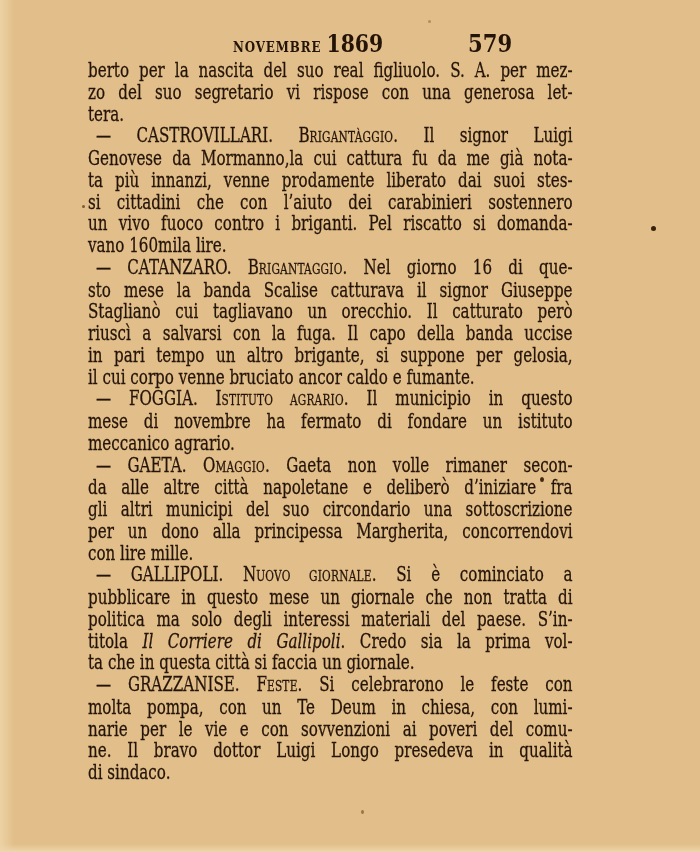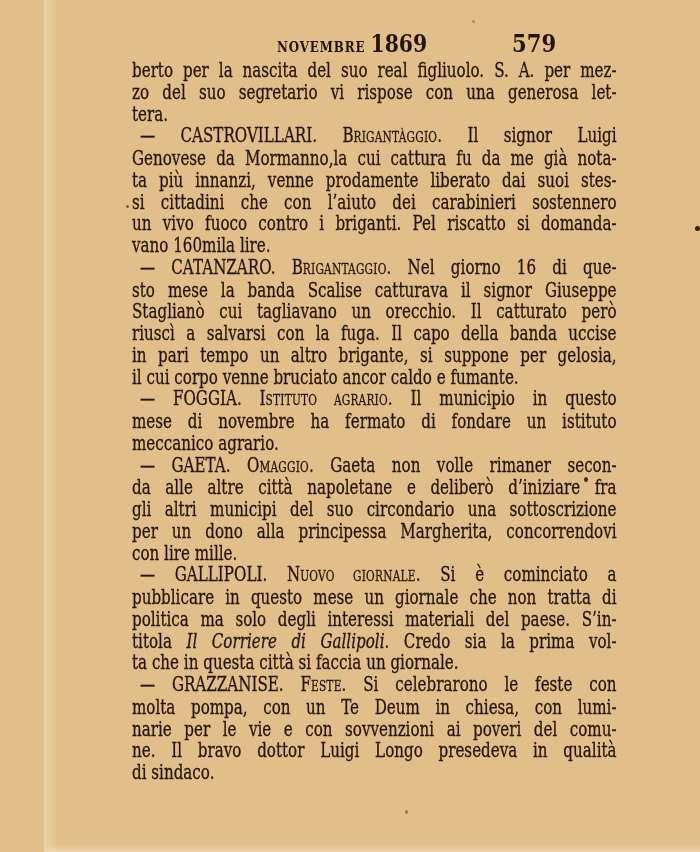--- a/index.html
+++ b/index.html
@@ -1,21 +1,21 @@
 <!DOCTYPE html>
 <html><head>
 <meta charset="utf-8">
 <style>
   html,body{margin:0;padding:0;}
   body{
     width:700px;height:852px;position:relative;overflow:hidden;
     background:#e2bf8a;
     font-family:"DejaVu Serif","Liberation Serif",serif;
   }
-  .page{position:absolute;inset:0;color:#241408;margin-left:44px;}
+  .page{position:absolute;inset:0;color:#241408;}
   .edge-left{
     position:absolute;left:0;top:0;width:14px;height:100%;
     background:linear-gradient(to right,#ecd2a4,rgba(236,210,164,0));
     pointer-events:none;
   }
   .edge-bottom{
     position:absolute;left:0;bottom:0;width:100%;height:8px;
     background:linear-gradient(to top,#eed5ab,rgba(238,213,171,0));
     pointer-events:none;
   }

